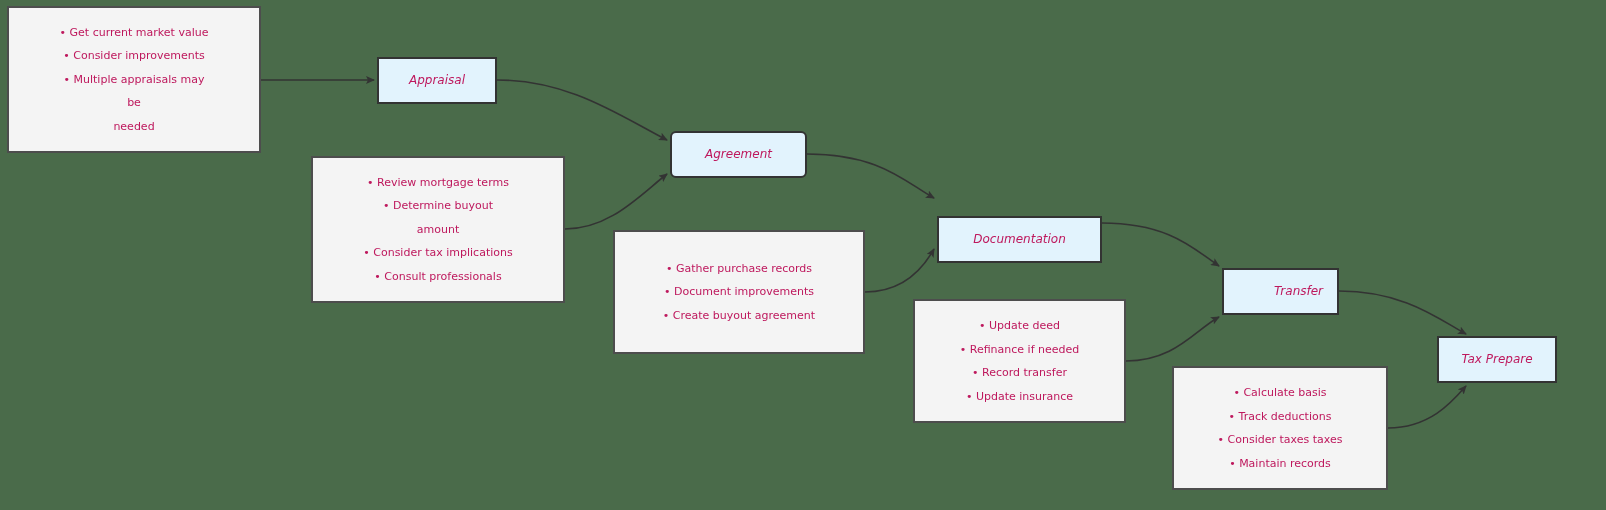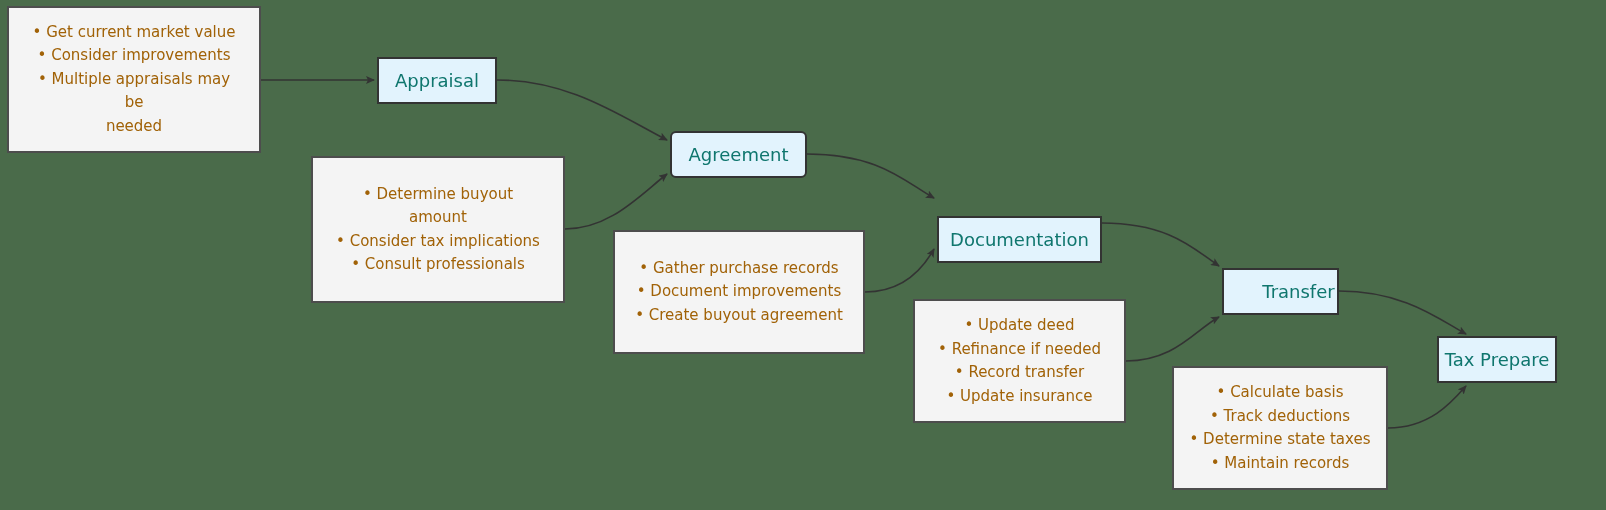--- a/index.html
+++ b/index.html
@@ -25,32 +25,33 @@
     pointer-events: none;
   }
   .node {
     position: absolute;
     box-sizing: border-box;
     background: #e2f3fd;
     border: 2px solid #333333;
     display: flex;
     align-items: center;
     justify-content: center;
-    color: #0f766e;
-    font-size: 18px;
+    color: #be185d;
+    font-size: 12px;
     line-height: 1.2;
     z-index: 3;
+    font-style: italic;
   }
   .note {
     position: absolute;
     box-sizing: border-box;
     background: #f4f4f4;
     border: 2px solid #4d4d4d;
-    color: #a16207;
-    font-size: 15px;
+    color: #be185d;
+    font-size: 11px;
     line-height: 23.5px;
     text-align: center;
     display: flex;
     flex-direction: column;
     align-items: center;
     justify-content: center;
     padding: 4px 8px;
     z-index: 2;
   }
   .note .line {
@@ -98,36 +99,37 @@
     </div>
   <div id="notes-layer">
       <div class="note" style="left: 7px; top: 6px; width: 254px; height: 147px;">
         <div class="line">• Get current market value</div>
         <div class="line">• Consider improvements</div>
         <div class="line">• Multiple appraisals may</div>
         <div class="line">be</div>
         <div class="line">needed</div>
       </div>
       <div class="note" style="left: 311px; top: 156px; width: 254px; height: 147px;">
+        <div class="line">• Review mortgage terms</div>
         <div class="line">• Determine buyout</div>
         <div class="line">amount</div>
         <div class="line">• Consider tax implications</div>
         <div class="line">• Consult professionals</div>
       </div>
       <div class="note" style="left: 613px; top: 230px; width: 252px; height: 124px;">
         <div class="line">• Gather purchase records</div>
         <div class="line">• Document improvements</div>
         <div class="line">• Create buyout agreement</div>
       </div>
       <div class="note" style="left: 913px; top: 299px; width: 213px; height: 124px;">
         <div class="line">• Update deed</div>
         <div class="line">• Refinance if needed</div>
         <div class="line">• Record transfer</div>
         <div class="line">• Update insurance</div>
       </div>
       <div class="note" style="left: 1172px; top: 366px; width: 216px; height: 124px;">
         <div class="line">• Calculate basis</div>
         <div class="line">• Track deductions</div>
-        <div class="line">• Determine state taxes</div>
+        <div class="line">• Consider taxes taxes</div>
         <div class="line">• Maintain records</div>
       </div>
     </div>
 </div>
 
 </body></html>

